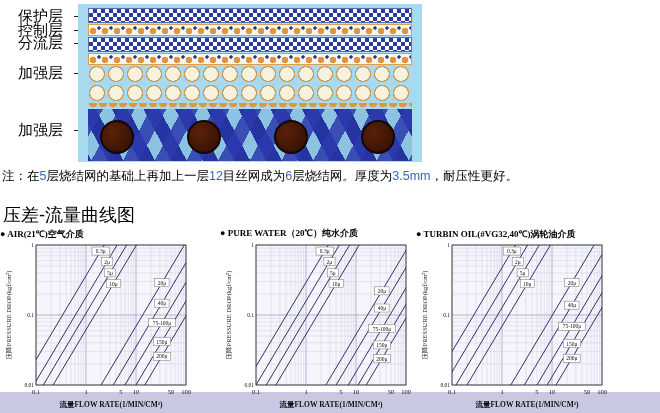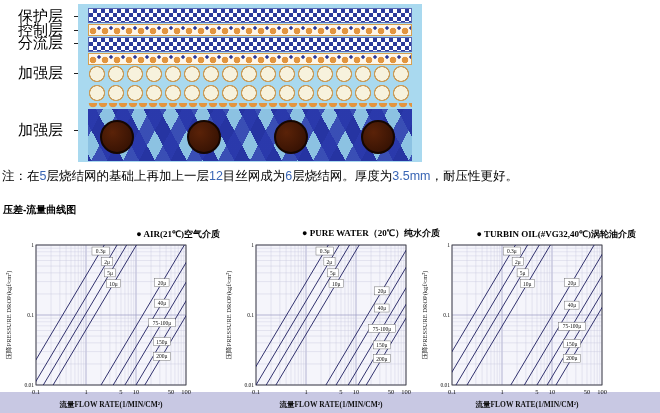--- a/index.html
+++ b/index.html
@@ -35,28 +35,28 @@
   .band-weave::before{background:repeating-linear-gradient(62deg,transparent 0 7px,#2634a2 7px 21px,transparent 21px 28px);}
   .band-weave::after{background:repeating-linear-gradient(-62deg,transparent 0 7px,#2b3aad 7px 21px,transparent 21px 28px);opacity:.85;}
   .knot{position:absolute;top:11px;width:30px;height:30px;border-radius:50%;
         background:radial-gradient(circle at 35% 35%,#5a2208,#2d0e02);border:2px solid #150601;z-index:2;}
 
   
   .note{position:absolute;left:2px;top:168px;font-size:12.5px;white-space:nowrap;}
   .note .hl{color:#3a66b5;}
 
   
-  .section-title{position:absolute;left:3px;top:203px;font-size:10px;font-weight:bold;}
+  .section-title{position:absolute;left:3px;top:203px;font-size:18px;font-weight:normal;}
 
   
   .charts{position:absolute;left:0;top:224px;width:660px;height:189px;}
   .bottom-strip{position:absolute;left:0;top:168px;width:660px;height:21px;background:#c8c8e3;}
   .chart-panel{position:absolute;top:0;width:220px;height:189px;}
   .chart-panel.p0{left:0;}   .chart-panel.p1{left:220;left:220px;}   .chart-panel.p2{left:416px;}
-  .chart-title{position:absolute;top:3px;left:0;width:100%;text-align:right;
+  .chart-title{position:absolute;top:3px;left:0;width:100%;text-align:left;
                font-family:"Liberation Serif",serif;font-weight:bold;font-size:9px;white-space:nowrap;}
   .chart-svg{position:absolute;left:0;top:16px;z-index:1;}
 </style>
 </head>
 <body>
 
 <div class="page">
 
   <div class="diagram-wrap">
     <div class="layer-label" style="top:7px;">

